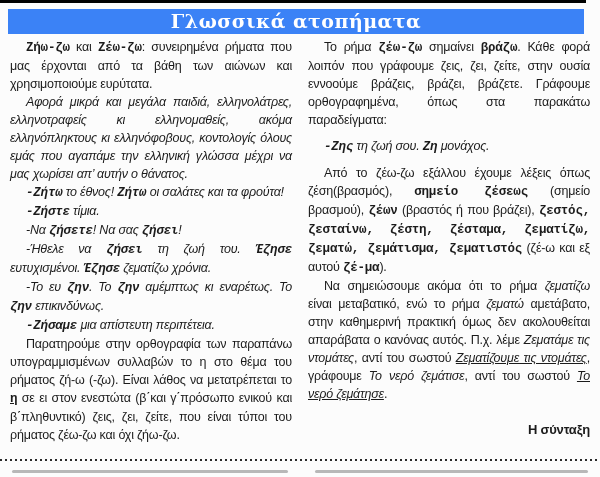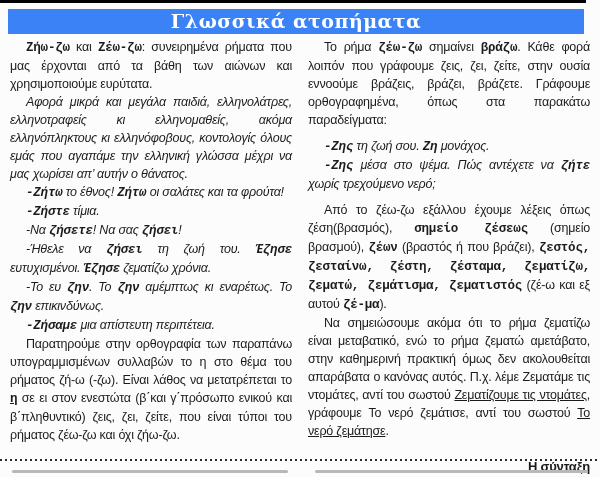--- a/index.html
+++ b/index.html
@@ -41,21 +41,21 @@
     min-width:0;
     font-size:12.5px;
     line-height:18px;
     letter-spacing:-0.2px;
     text-align:justify;
   }
   .para{margin:0;text-indent:16px;}
   .para.italic{font-style:italic;}
   .para.gap{margin-top:8px;}
   .b{font-weight:bold;font-family:Liberation Mono, monospace;}
-  .i{}
+  .i{font-style:italic;}
   .u{text-decoration:underline;}
   .signature{
     margin:18px 0 0 0;
     text-indent:0;
     text-align:right;
     font-weight:bold;
     font-size:13px;
   }
   .dotted-divider{
     position:absolute;left:0;right:0;top:459px;height:2px;
@@ -85,21 +85,20 @@
         <p class="para italic"><span class="b">-Ζήστε</span><span> τίμια.</span></p>
         <p class="para italic"><span>-Να </span><span class="b">ζήσετε</span><span>! Να σας </span><span class="b">ζήσει</span><span>!</span></p>
         <p class="para italic"><span>-Ήθελε να </span><span class="b">ζήσει</span><span> τη ζωή του. </span><span class="b">Έζησε</span><span> ευτυχισμένοι. </span><span class="b">Έζησε</span><span> ζεματίζω χρόνια.</span></p>
         <p class="para italic"><span>-Το ευ </span><span class="b">ζην</span><span>. Το </span><span class="b">ζην</span><span> αμέμπτως κι εναρέτως. Το </span><span class="b">ζην</span><span> επικινδύνως.</span></p>
         <p class="para italic"><span class="b">-Ζήσαμε</span><span> μια απίστευτη περιπέτεια.</span></p>
         <p class="para"><span>Παρατηρούμε στην ορθογραφία των παραπάνω υπογραμμισμένων συλλαβών το η στο θέμα του ρήματος ζή-ω (-ζω). Είναι λάθος να μετατρέπεται το </span><span class="b u">η</span><span> σε ει στον ενεστώτα (β΄και γ΄πρόσωπο ενικού και β΄πληθυντικό) ζεις, ζει, ζείτε, που είναι τύποι του ρήματος ζέω-ζω και όχι ζήω-ζω.</span></p>
       </div>
     <div class="col">
         <p class="para"><span>Το ρήμα </span><span class="b">ζέω-ζω</span><span> σημαίνει </span><span class="b">βράζω</span><span>. Κάθε φορά λοιπόν που γράφουμε ζεις, ζει, ζείτε, στην ουσία εννοούμε βράζεις, βράζει, βράζετε. Γράφουμε ορθογραφημένα, όπως στα παρακάτω παραδείγματα:</span></p>
         <p class="para italic gap"><span class="b">-Ζης</span><span> τη ζωή σου. </span><span class="b">Ζη</span><span> μονάχος.</span></p>
-        <p class="para italic"><span class="b">-Ζης</span><span> μέσα στο ψέμα. Πώς αντέχετε να </span><span class="b">ζήτε</span><span> χωρίς τρεχούμενο νερό;</span></p>
         <p class="para gap"><span>Από το ζέω-ζω εξάλλου έχουμε λέξεις όπως ζέση(βρασμός), </span><span class="b">σημείο ζέσεως</span><span> (σημείο βρασμού), </span><span class="b">ζέων</span><span> (βραστός ή που βράζει), </span><span class="b">ζεστός, ζεσταίνω, ζέστη, ζέσταμα, ζεματίζω, ζεματώ, ζεμάτισμα, ζεματιστός</span><span> (ζέ-ω και εξ αυτού </span><span class="b">ζέ-μα</span><span>).</span></p>
         <p class="para"><span>Να σημειώσουμε ακόμα ότι το ρήμα </span><span class="i">ζεματίζω</span><span> είναι μεταβατικό, ενώ το ρήμα </span><span class="i">ζεματώ</span><span> αμετάβατο, στην καθημερινή πρακτική όμως δεν ακολουθείται απαράβατα ο κανόνας αυτός. Π.χ. λέμε </span><span class="i">Ζεματάμε τις ντομάτες</span><span>, αντί του σωστού </span><span class="i u">Ζεματίζουμε τις ντομάτες</span><span>, γράφουμε </span><span class="i">Το νερό ζεμάτισε</span><span>, αντί του σωστού </span><span class="i u">Το νερό ζεμάτησε</span><span>.</span></p>
         <p class="para signature">Η σύνταξη</p>
       </div>
   </div>
 
   <div class="dotted-divider"></div>
   <div class="footer-rule left"></div>
   <div class="footer-rule right"></div>
 </div>

